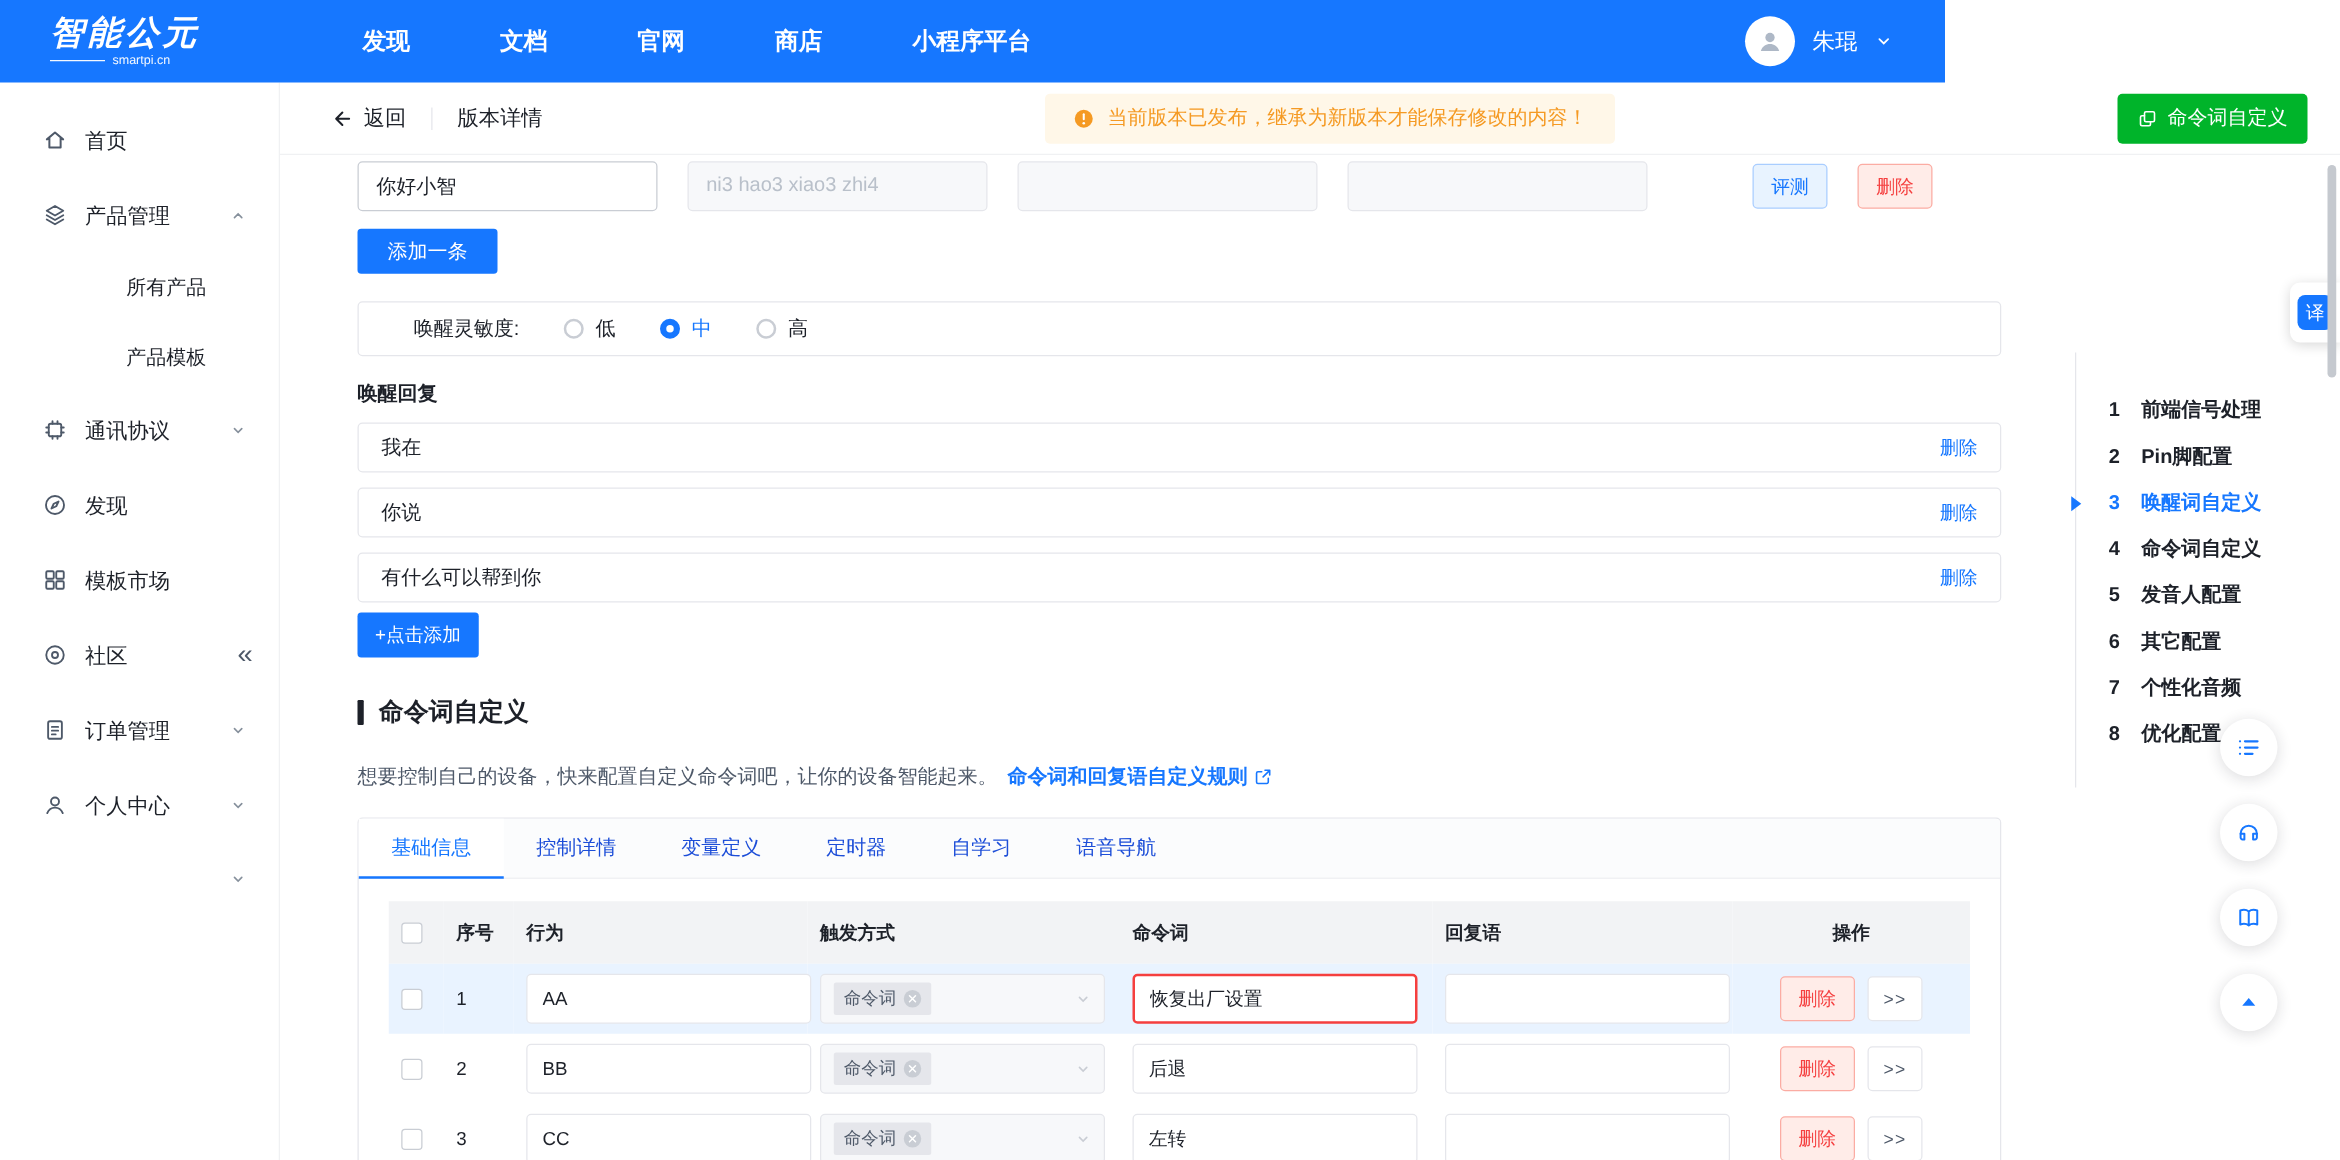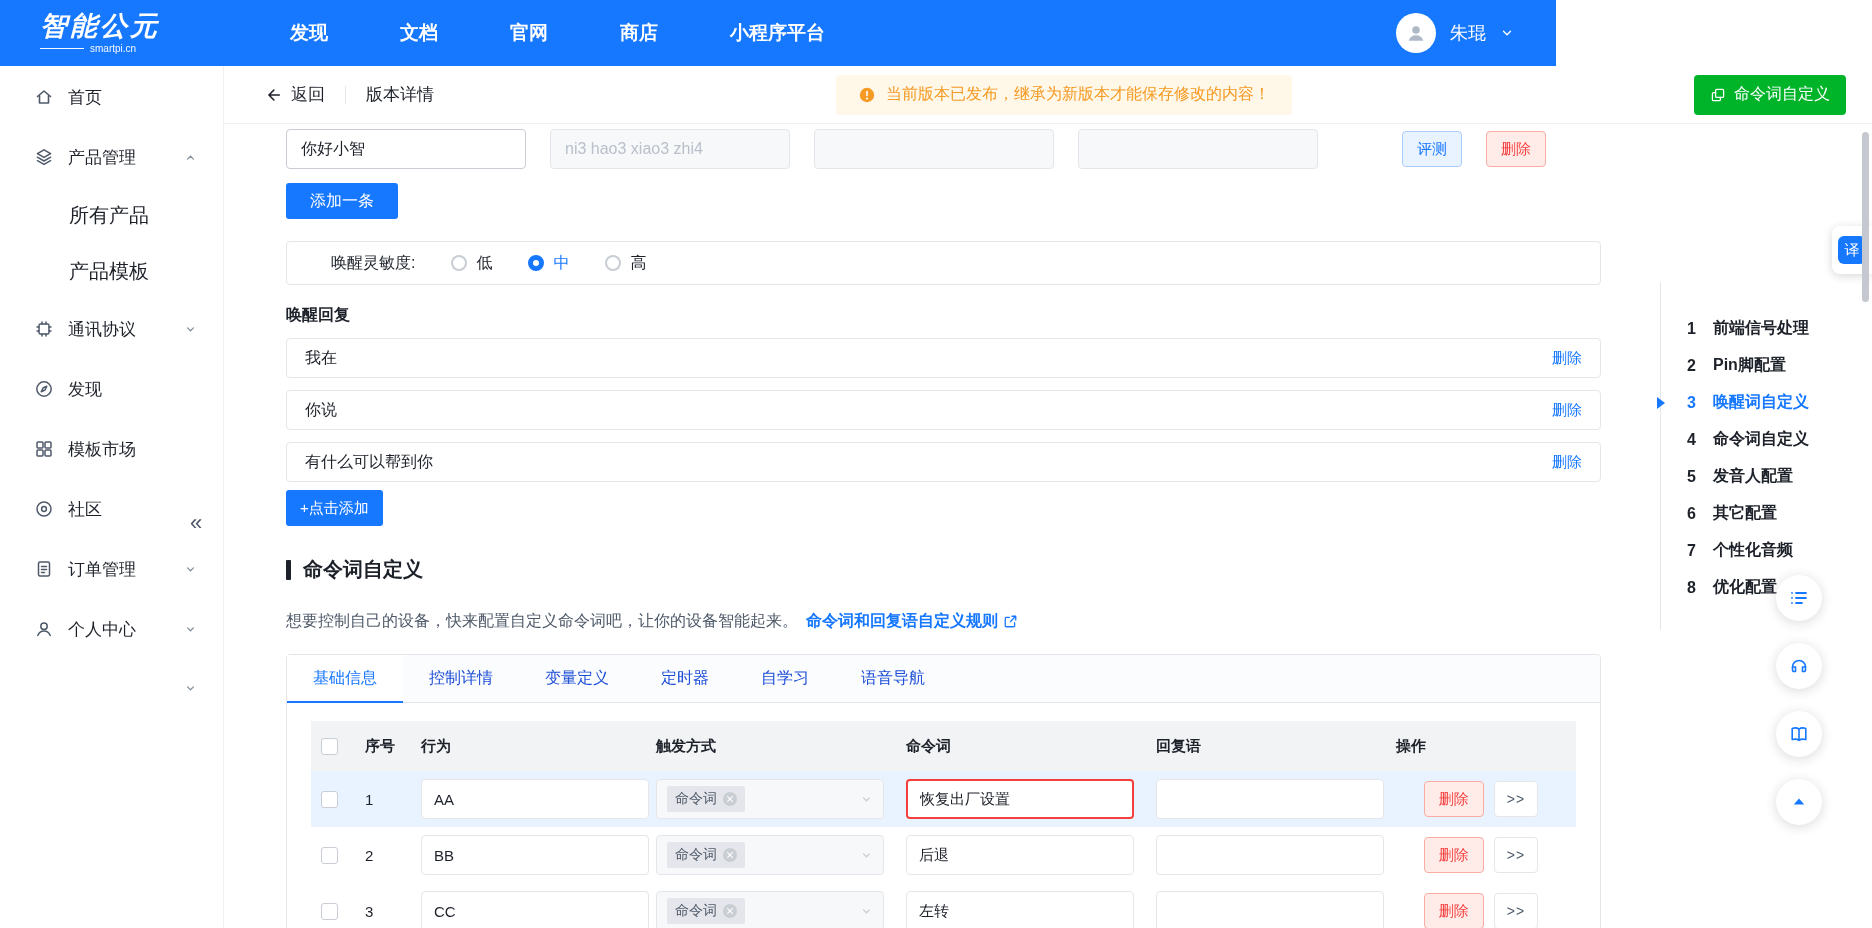--- a/index.html
+++ b/index.html
@@ -14,24 +14,24 @@
   .logo-sub { font-size: 10px; display: flex; align-items: center; gap: 6px; opacity: .95; margin-top: 2px; }
   .logo-sub::before { content: ""; width: 44px; height: 1px; background: #fff; }
   .nav-items { display: flex; gap: 72px; margin-left: 66px; }
   .nav-item { color: #fff; font-size: 19px; font-weight: bold; cursor: pointer; white-space: nowrap; }
   .nav-right { margin-left: auto; display: flex; align-items: center; gap: 14px; padding-right: 42px; }
   .avatar { width: 40px; height: 40px; border-radius: 50%; background: #fff; display: flex; align-items: center; justify-content: center; cursor: pointer; }
   .username { color: #fff; font-size: 18px; cursor: pointer; }
   .nav-caret { color: #fff; cursor: pointer; }
 
   
-  .sidebar { position: absolute; top: 66px; left: 0; width: 224px; height: 862px; background: #fff; border-right: 1px solid #f0f1f3; z-index: 40; padding-top: 1px; }
+  .sidebar { position: absolute; top: 66px; left: 0; width: 224px; height: 862px; background: #fff; border-right: 1px solid #f0f1f3; z-index: 40; padding-top: 16px; }
   .side-item { height: 60px; display: flex; align-items: center; padding: 0 26px 0 34px; gap: 14px; font-size: 17px; color: #1d2129; cursor: pointer; }
   .side-item .sicon { width: 20px; height: 20px; color: #4e5969; flex: none; }
-  .side-item.sub { height: 56px; padding-left: 69px; font-size: 20px; }
+  .side-item.sub { height: 56px; padding-left: 69px; font-size: 16px; justify-content: center; }
   .schev { margin-left: auto; color: #86909c; }
   .side-item.chev-only { height: 58px; justify-content: flex-end; }
   .collapse-handle { position: absolute; left: 190px; top: 512px; font-size: 22px; color: #4e5969; z-index: 45; cursor: pointer; line-height: 1; }
 
   
   .page-header { position: absolute; top: 66px; left: 224px; width: 1648px; height: 58px; background: #fff; display: flex; align-items: center; padding: 0 26px 0 40px; border-bottom: 1px solid #f0f1f3; z-index: 30; }
   .back-group { display: flex; align-items: center; gap: 9px; cursor: pointer; font-size: 17px; }
   .vdivider { width: 1px; height: 18px; background: #e5e6eb; margin: 0 20px; }
   .page-title { font-size: 17px; text-align: center; }
   .warning-banner { display: flex; align-items: center; gap: 10px; background: #fff7e8; color: #f59a23; border-radius: 4px; height: 40px; padding: 0 22px; font-size: 16px; margin: 0 auto; white-space: nowrap; }
@@ -73,21 +73,21 @@
 
   .tabs-card { margin-top: 22px; border: 1px solid #e5e6eb; border-radius: 4px; width: 1315px; background: #fff; }
   .tab-bar { height: 48px; background: #fbfcfd; border-bottom: 1px solid #e5e6eb; display: flex; border-radius: 4px 4px 0 0; }
   .tab { padding: 0 26px; display: flex; align-items: center; font-size: 16px; color: #1d4ed8; cursor: pointer; position: relative; }
   .tab.active { color: #1677ff; background: #fff; }
   .tab.active::after { content: ""; position: absolute; left: 0; right: 0; bottom: -1px; height: 2px; background: #1677ff; }
 
   .table-wrap { padding: 18px 24px 0; }
   table.cmd-table { width: 100%; border-collapse: collapse; table-layout: fixed; }
   .cmd-table th { background: #f2f3f5; height: 50px; font-size: 15px; font-weight: bold; text-align: left; padding: 0 10px; color: #1d2129; }
-  .cmd-table th.col-op { }
+  .cmd-table th.col-op { text-align: center; }
   .cmd-table td { height: 56px; padding: 0 10px; font-size: 15px; }
   tr.hl td { background: #e9f3ff; }
   .cell-input { width: 228px; height: 40px; border: 1px solid #e5e6eb; border-radius: 4px; padding: 0 12px; font-size: 15px; font-family: inherit; background: #fff; outline: none; color: #1d2129; }
   .cell-input.red-border { border: 2px solid #f53f3f; }
   .select-box { width: 228px; height: 40px; border: 1px solid #e5e6eb; border-radius: 4px; background: #f7f8fa; display: flex; align-items: center; padding: 0 10px; gap: 6px; cursor: pointer; }
   .tag { background: #e5e6eb; border-radius: 2px; height: 26px; display: flex; align-items: center; gap: 6px; padding: 0 8px; font-size: 14px; color: #4e5969; }
   .tag-close { width: 14px; height: 14px; border-radius: 50%; background: #c9cdd4; display: flex; align-items: center; justify-content: center; cursor: pointer; flex: none; }
   .select-caret { margin-left: auto; color: #c9cdd4; }
   .ops-inner { display: flex; gap: 10px; justify-content: center; align-items: center; }
   .btn-expand { height: 36px; padding: 0 12px; background: #fff; border: 1px solid #e5e6eb; border-radius: 4px; color: #4e5969; font-size: 14px; letter-spacing: 1px; cursor: pointer; font-family: inherit; }

